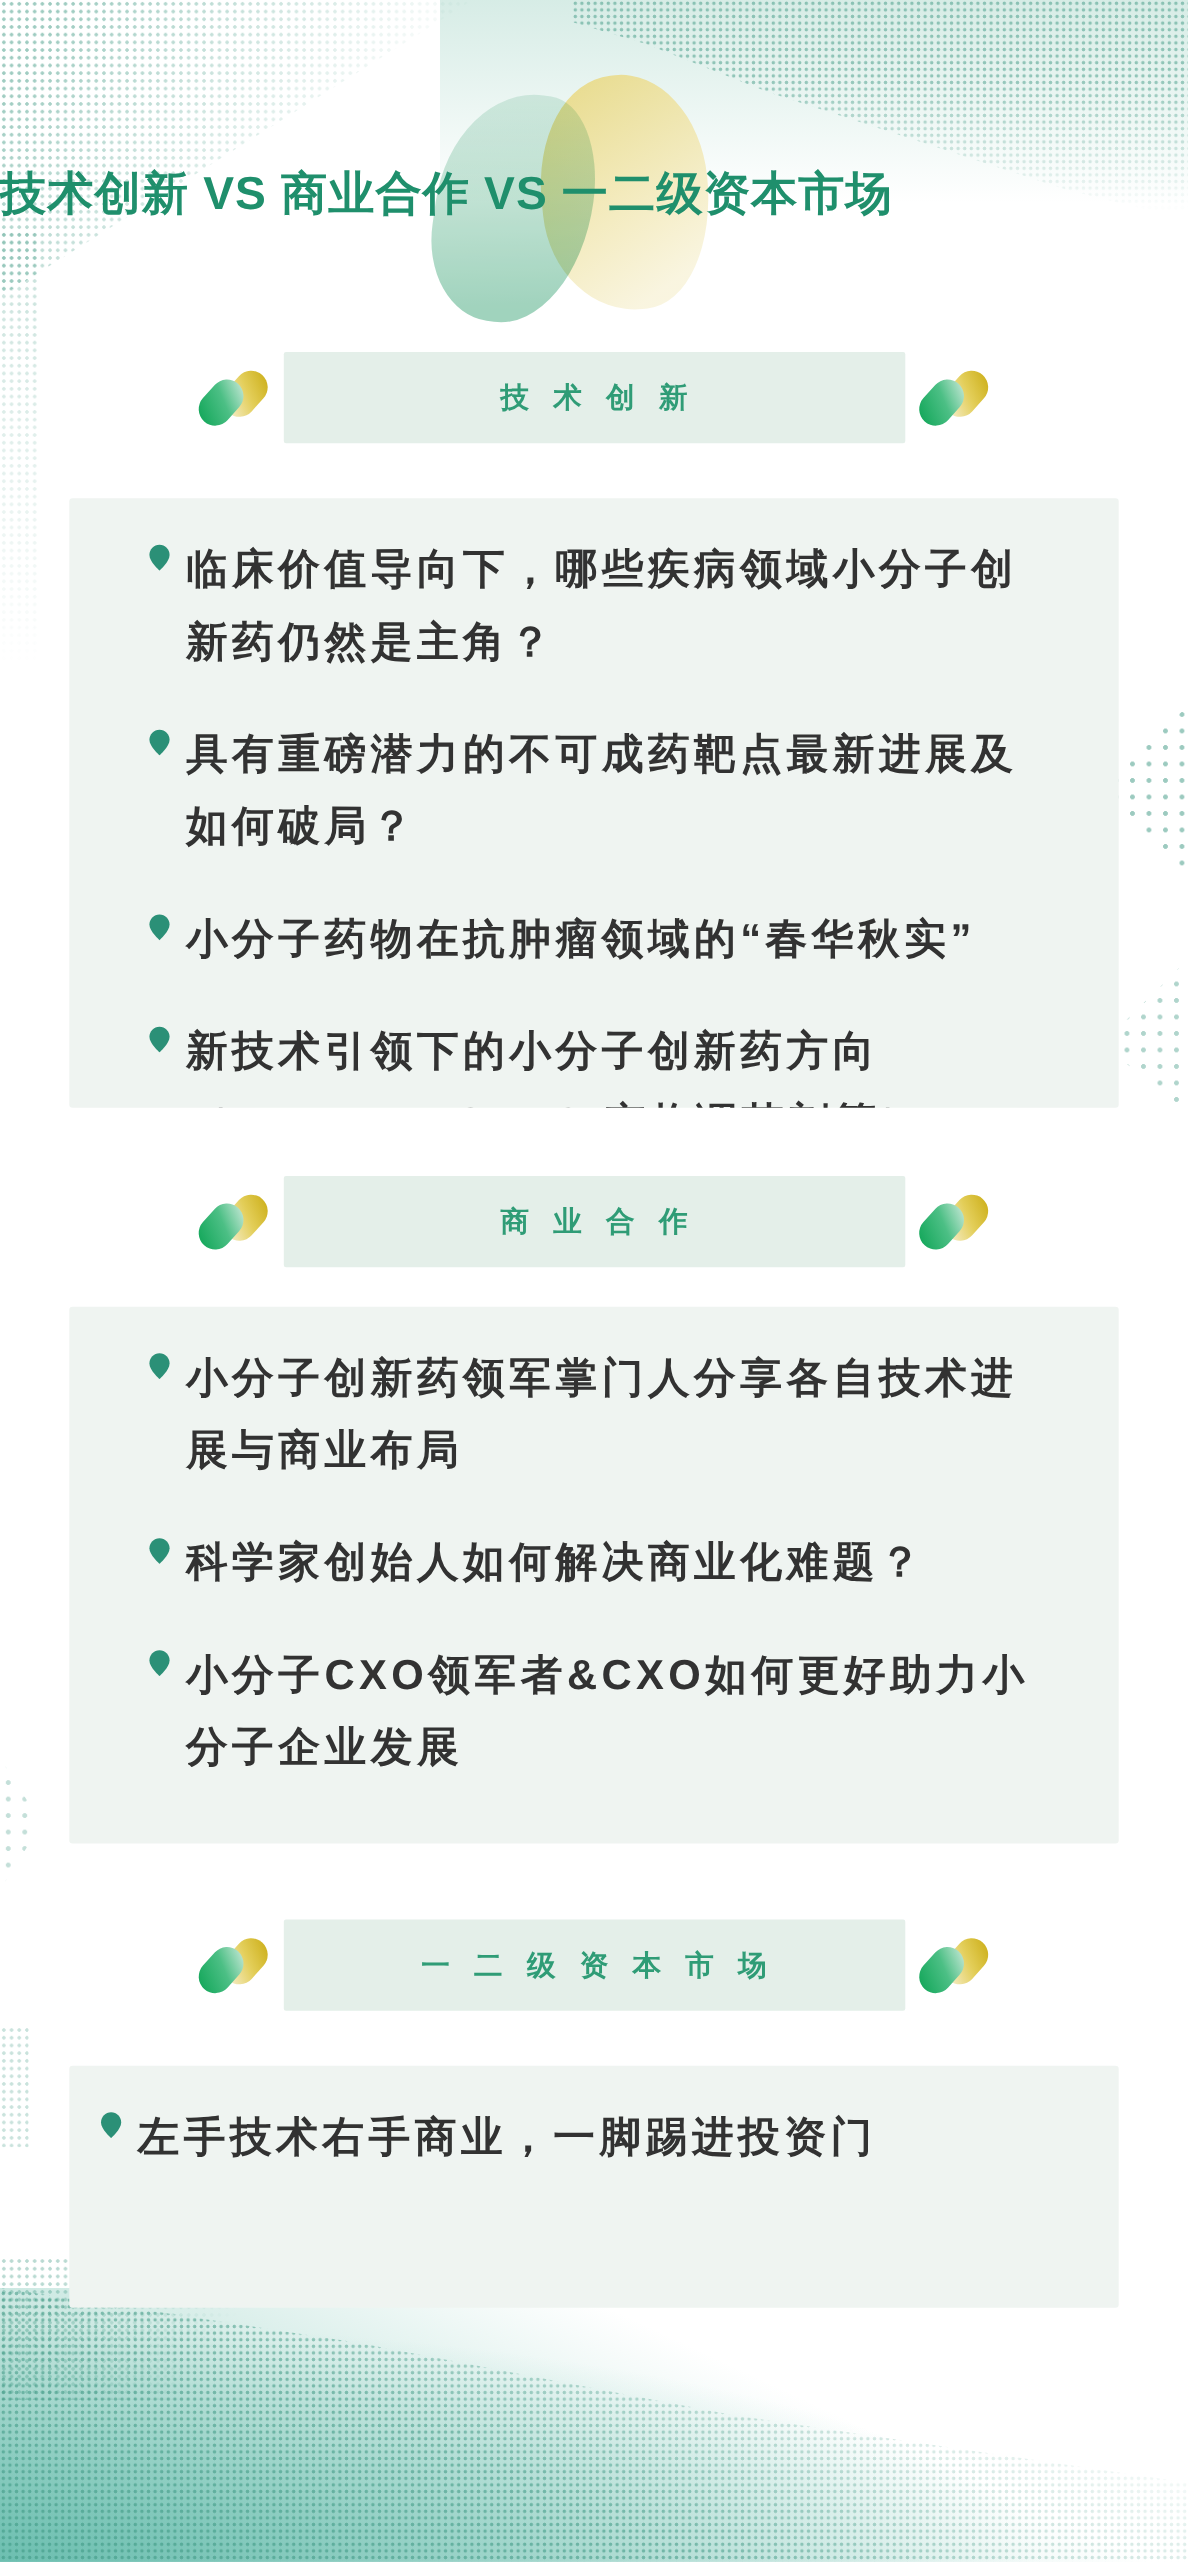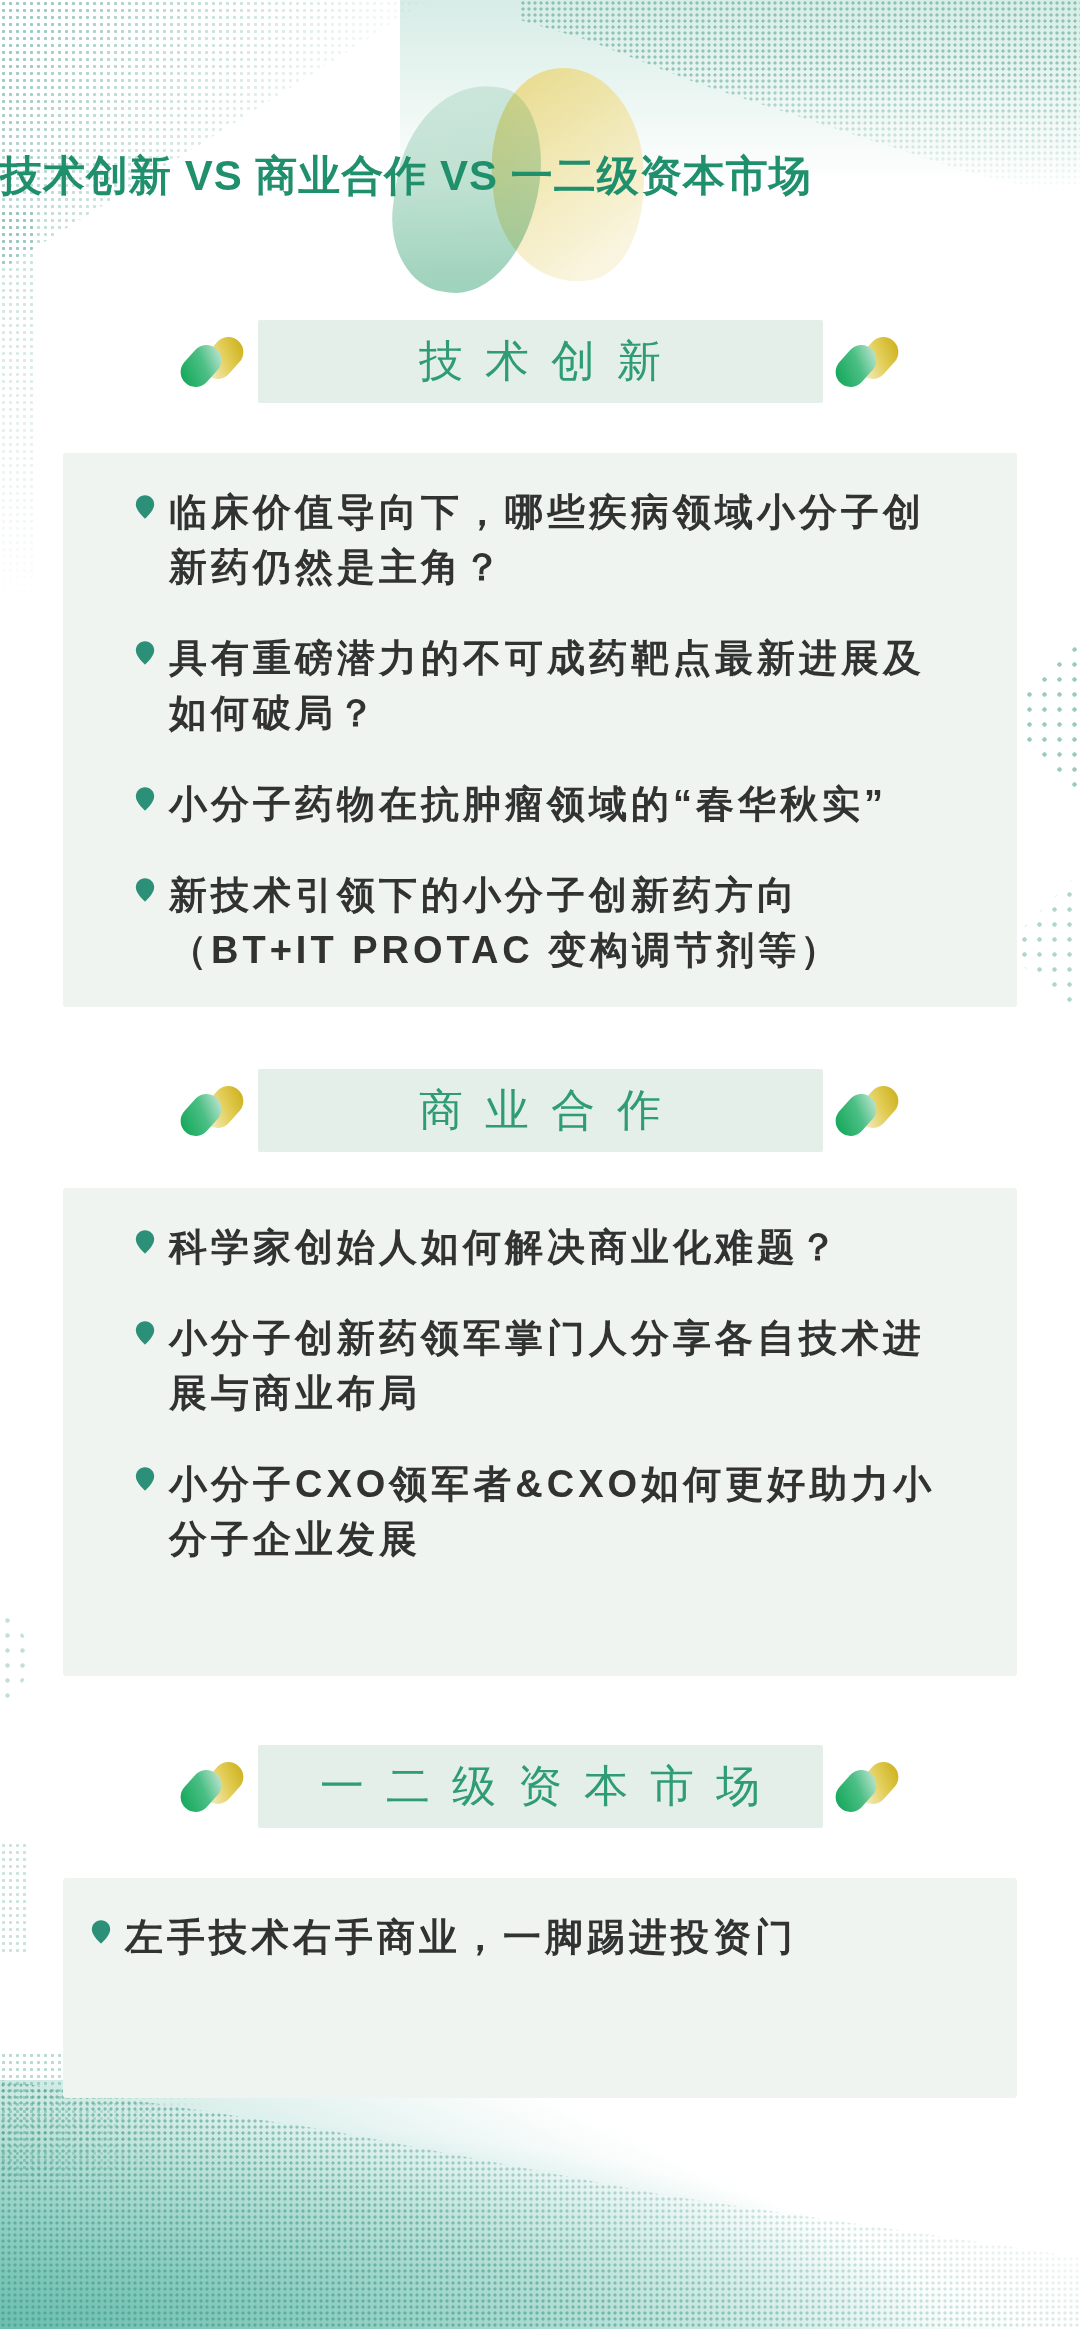--- a/index.html
+++ b/index.html
@@ -85,21 +85,21 @@
   }
   .header-row{
     position:absolute;left:0;width:100%;display:flex;align-items:center;
     justify-content:center;gap:18px;z-index:3;
   }
   .band{
     width:565px;height:83px;background:var(--header-band-bg,#e4efe9);
     display:flex;align-items:center;justify-content:center;border-radius:2px;
   }
   .band span{
-    font-size:44px;font-weight:400;color:var(--header-text-green,#2f9c76);
+    font-size:26px;font-weight:700;color:var(--header-text-green,#2f9c76);
     letter-spacing:22px;text-indent:22px;white-space:nowrap;
   }
   .logo-icon{position:relative;display:inline-block;width:54px;height:58px;flex:0 0 54px;}
   .petal{position:absolute;width:30px;height:46px;border-radius:16px;}
   .petal-green{
     left:0;top:10px;transform:rotate(42deg);z-index:2;
     background:linear-gradient(205deg,#cdeadb 0%,#4cbf85 45%,var(--logo-green,#16a85c) 92%);
   }
   .petal-yellow{
     left:22px;top:2px;transform:rotate(42deg);z-index:1;
@@ -107,21 +107,21 @@
   }
   .card{
     position:absolute;left:63px;width:954px;background:var(--card-bg,#eff4f1);
     border-radius:3px;box-sizing:border-box;padding:32px 56px 0 72px;
     overflow:hidden;z-index:2;
   }
   .bullet-item{display:flex;align-items:flex-start;margin:0 0 36px 0;}
   .droplet{width:20px;height:26px;flex:0 0 20px;margin:9px 14px 0 0;}
   .droplet path{fill:var(--bullet-teal,#2b9077);}
   .bullet-text{
-    margin:0;font-size:38px;line-height:55px;font-weight:700;
+    margin:0;font-size:38px;line-height:66px;font-weight:700;
     letter-spacing:4px;color:var(--body-text,#323232);white-space:pre-line;
   }
 </style>
 </head>
 <body>
 
 <div class="canvas">
 
   <div class="top-wash"></div>
   <div class="dots stipple-top-left"></div>
@@ -195,33 +195,33 @@
       <i class="petal petal-green"></i>
       <i class="petal petal-yellow"></i>
     </span>
   </div>
 
   <section class="card" style="top:1188px;height:488px;">
     <div class="bullet-item">
       <svg class="droplet" viewBox="0 0 24 30">
           <path d="M12 1 C5.9 1 1 5.9 1 12 C1 19.5 12 29 12 29 C12 29 23 19.5 23 12 C23 5.9 18.1 1 12 1 Z"></path>
         </svg>
-      <p class="bullet-text">科学家创始人如何解决商业化难题？</p>
-    </div>
-    <div class="bullet-item">
-      <svg class="droplet" viewBox="0 0 24 30">
-          <path d="M12 1 C5.9 1 1 5.9 1 12 C1 19.5 12 29 12 29 C12 29 23 19.5 23 12 C23 5.9 18.1 1 12 1 Z"></path>
-        </svg>
       <p class="bullet-text">小分子创新药领军掌门人分享各自技术进
 展与商业布局</p>
     </div>
     <div class="bullet-item">
       <svg class="droplet" viewBox="0 0 24 30">
           <path d="M12 1 C5.9 1 1 5.9 1 12 C1 19.5 12 29 12 29 C12 29 23 19.5 23 12 C23 5.9 18.1 1 12 1 Z"></path>
         </svg>
+      <p class="bullet-text">科学家创始人如何解决商业化难题？</p>
+    </div>
+    <div class="bullet-item">
+      <svg class="droplet" viewBox="0 0 24 30">
+          <path d="M12 1 C5.9 1 1 5.9 1 12 C1 19.5 12 29 12 29 C12 29 23 19.5 23 12 C23 5.9 18.1 1 12 1 Z"></path>
+        </svg>
       <p class="bullet-text">小分子CXO领军者&amp;CXO如何更好助力小
 分子企业发展</p>
     </div>
   </section>
 
   <div class="header-row" style="top:1745px;">
     <span class="logo-icon">
       <i class="petal petal-green"></i>
       <i class="petal petal-yellow"></i>
     </span>

